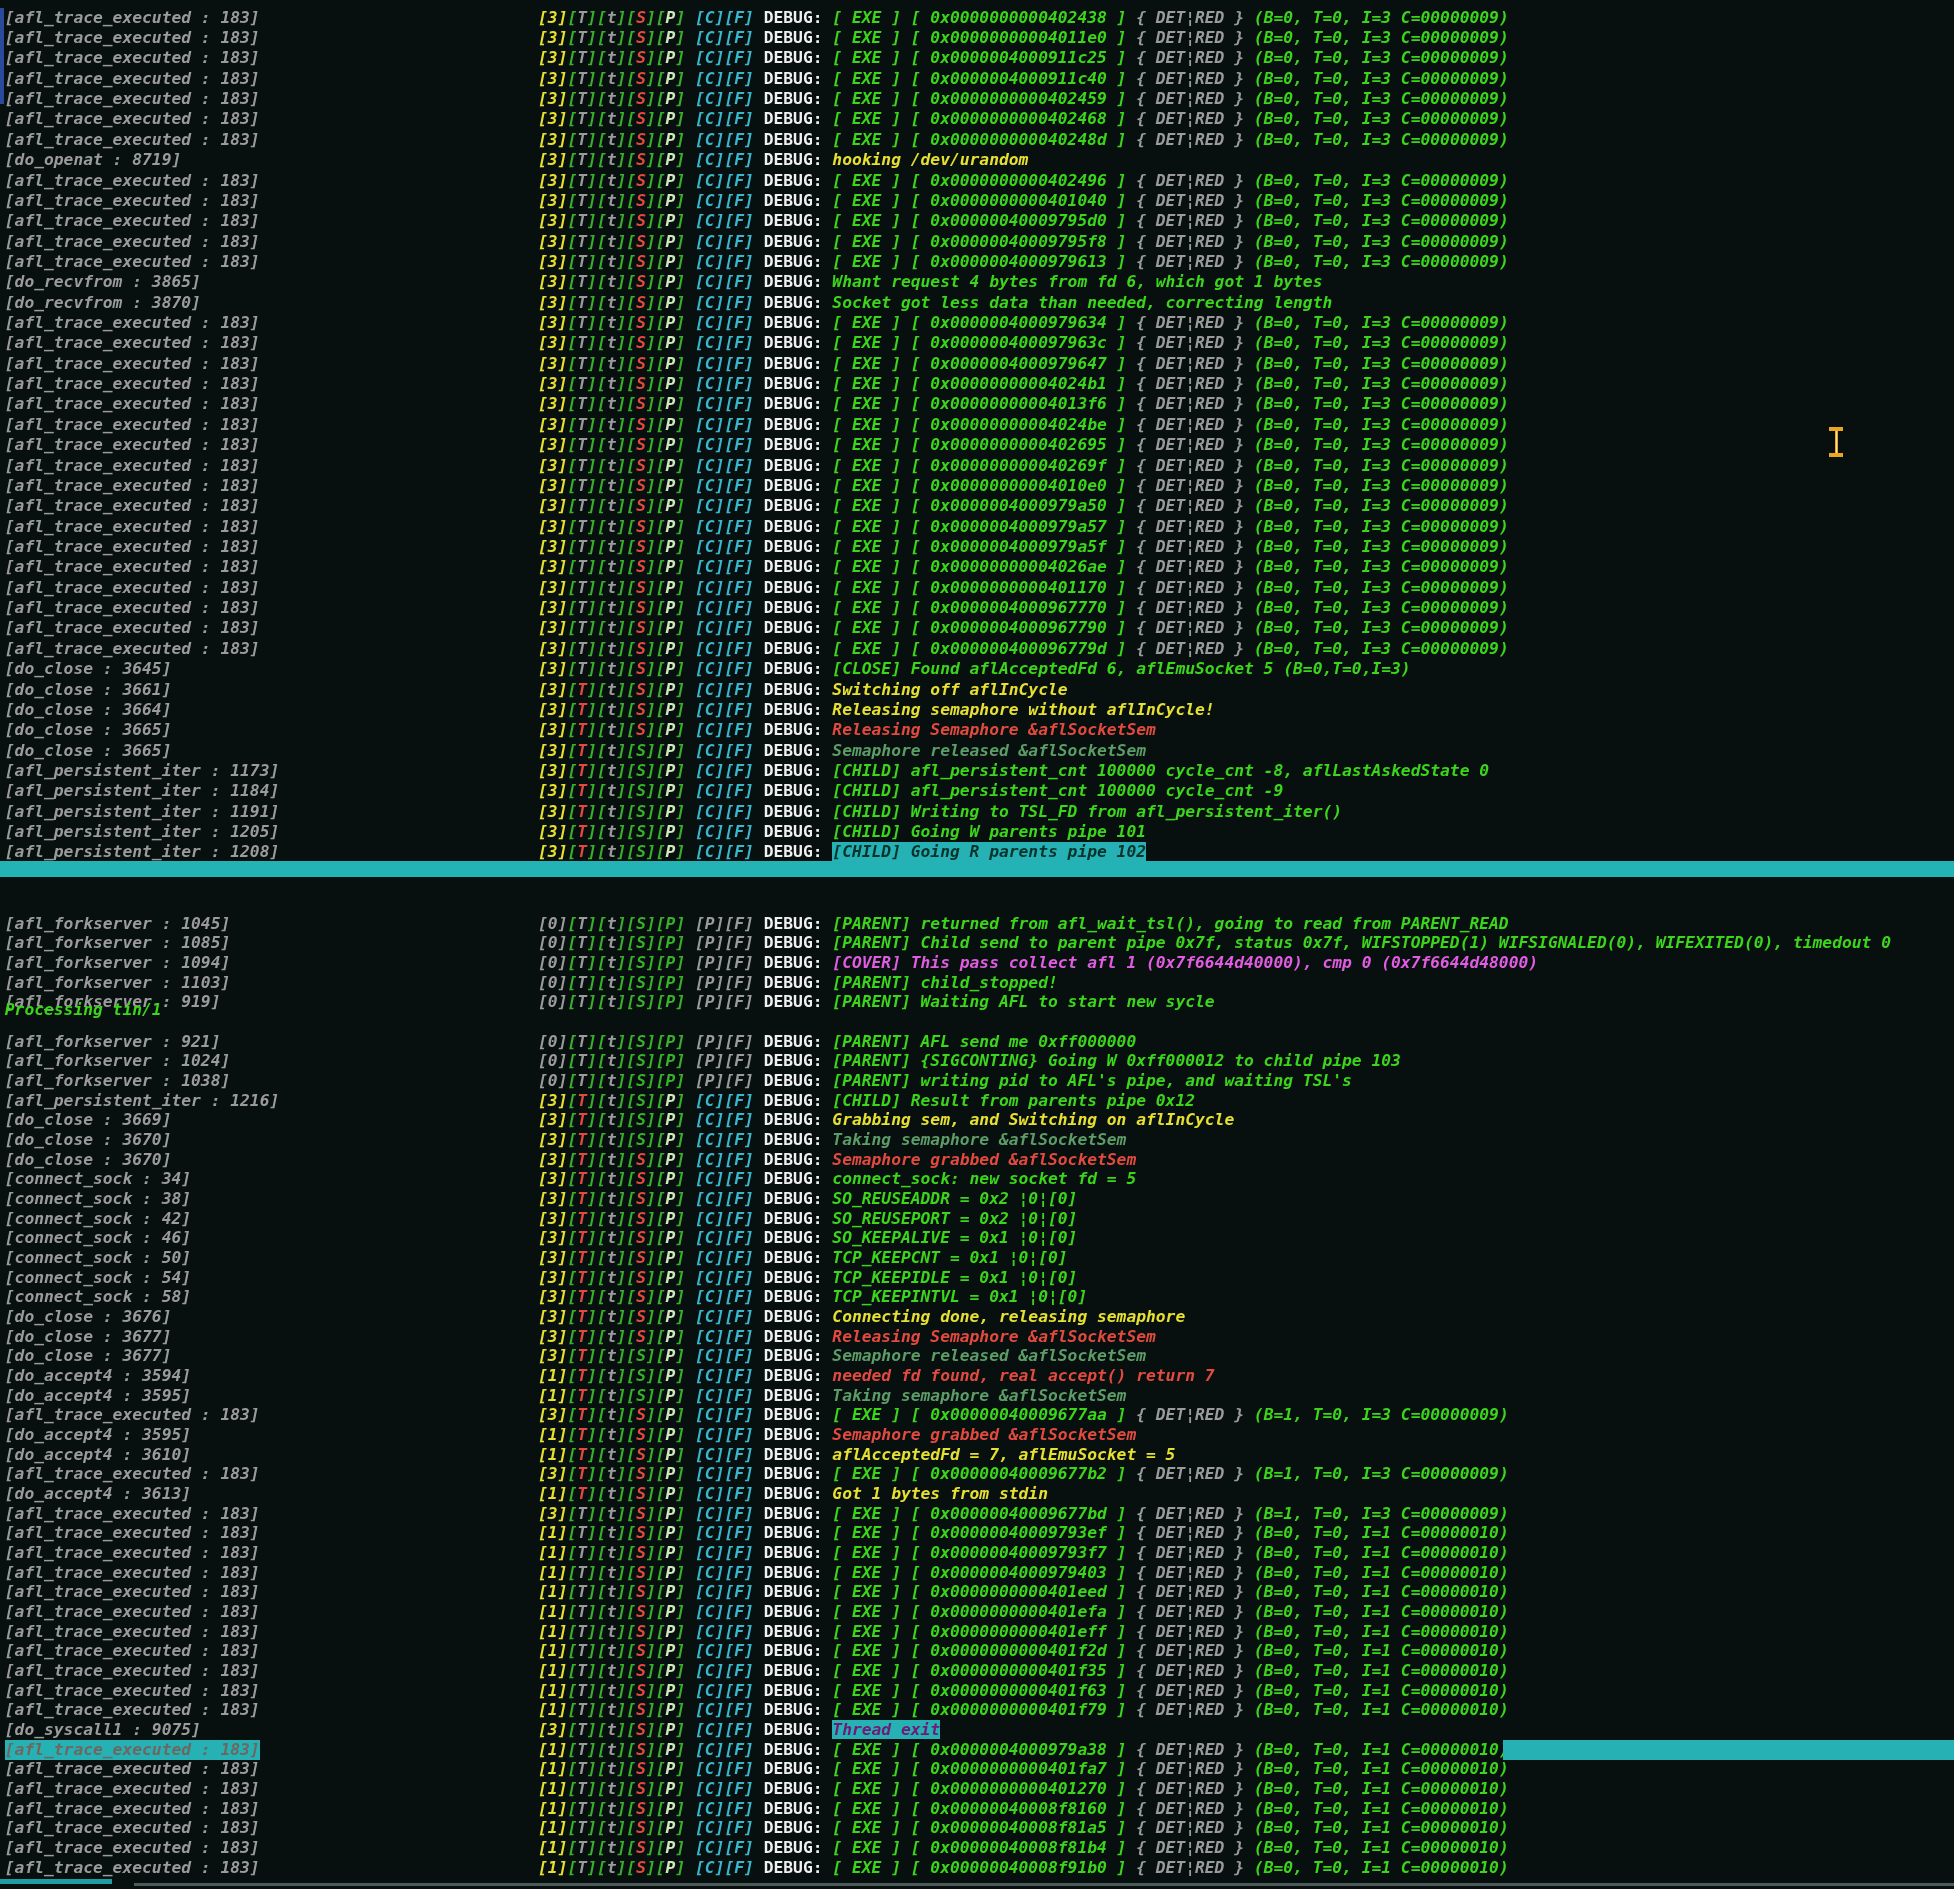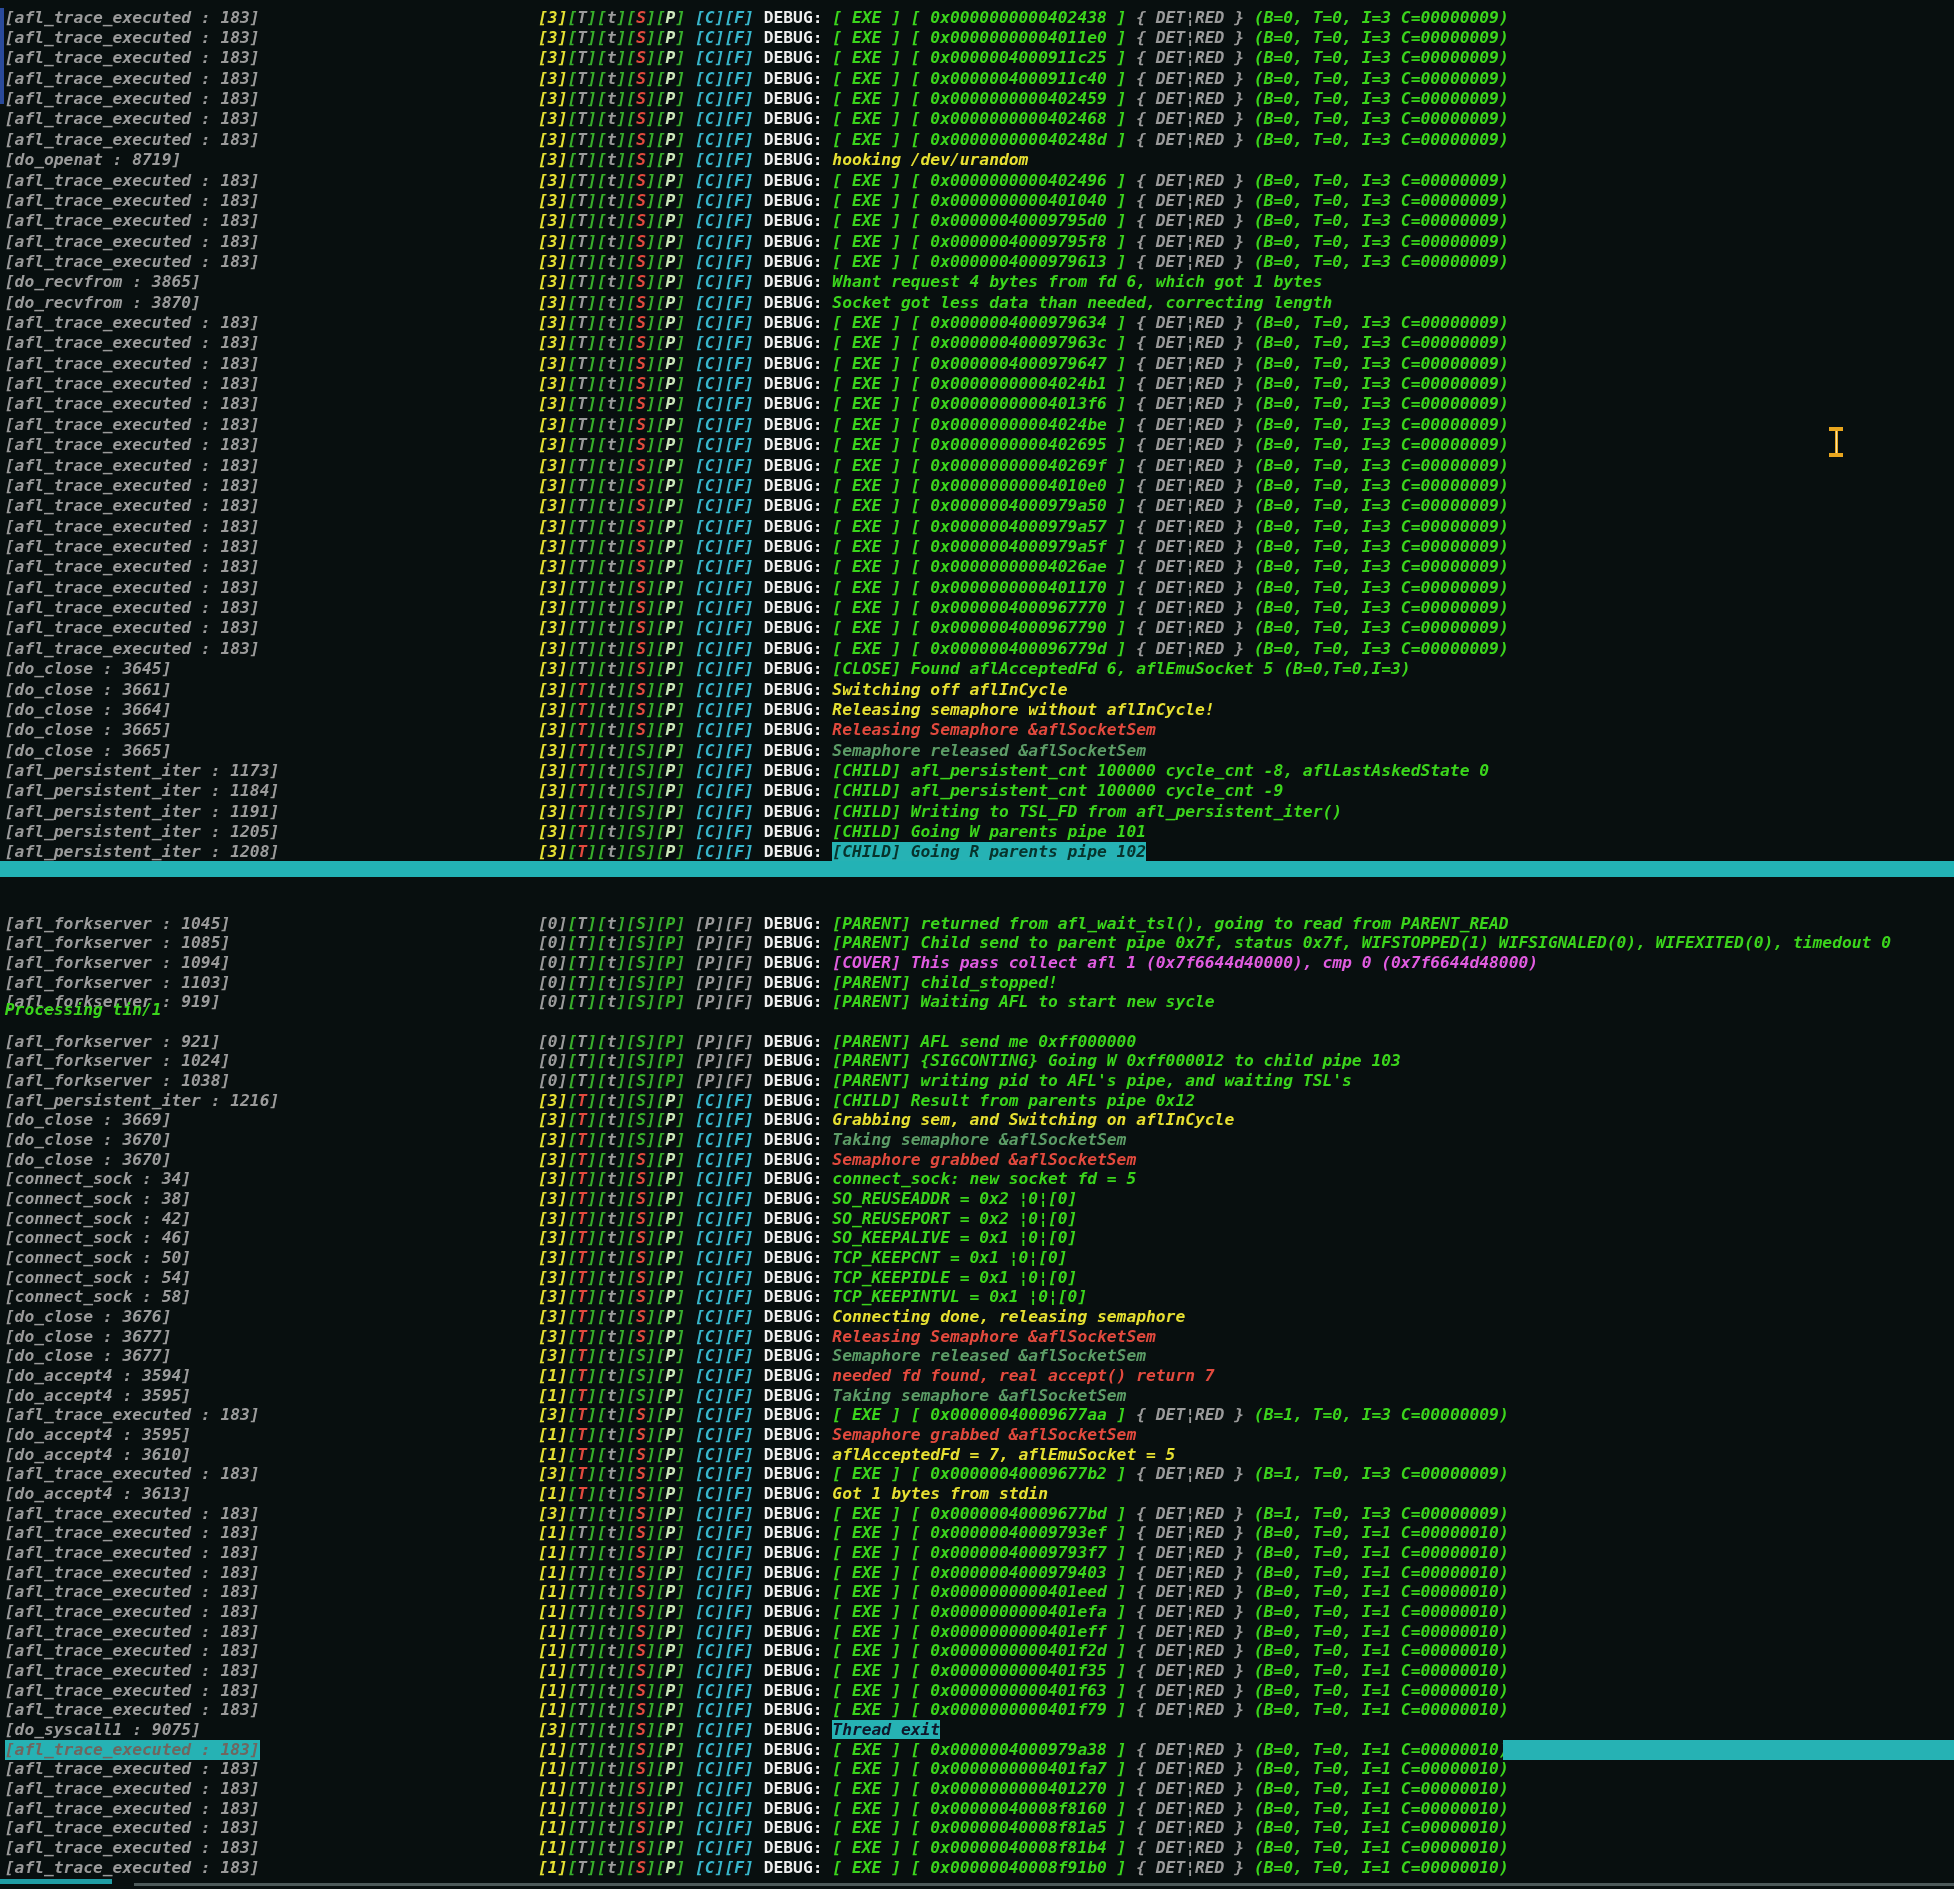--- a/index.html
+++ b/index.html
@@ -19,21 +19,21 @@
   .g{color:#3bd51c}      
   .dim{color:#5c9c66}    
   .y{color:#e6e032}      
   .r{color:#e24a3e}      
   .gy{color:#9b9b9b}     
   .c{color:#38b7cd}      
   .fg{color:#38b02b}     
   .p{color:#cfe9bd}      
   .mag{color:#e05ce0}    
   .dark{color:#07332d}   
-  .ghl{color:#0f172a}    
+  .ghl{color:#701a75}    
   .hl{background:#26b2b4}
   .lblhl{background:#26b2b4;color:#70665f}
   #midbar{position:absolute;left:0;width:1955px;background:#23b2b5;}
   .tail{position:absolute;background:#26b2b4;height:20px;}
   #bluestrip{position:absolute;background:#2a4a9b;}
   #cursor{position:absolute;}
   #cursor .cb{position:absolute;background:#e9a61e;}
   #cursor .ci{position:absolute;background:#f9e2a6;}
   #botTeal{position:absolute;background:#1f9da4;}
   #botLine{position:absolute;background:#4d5a5a;}

